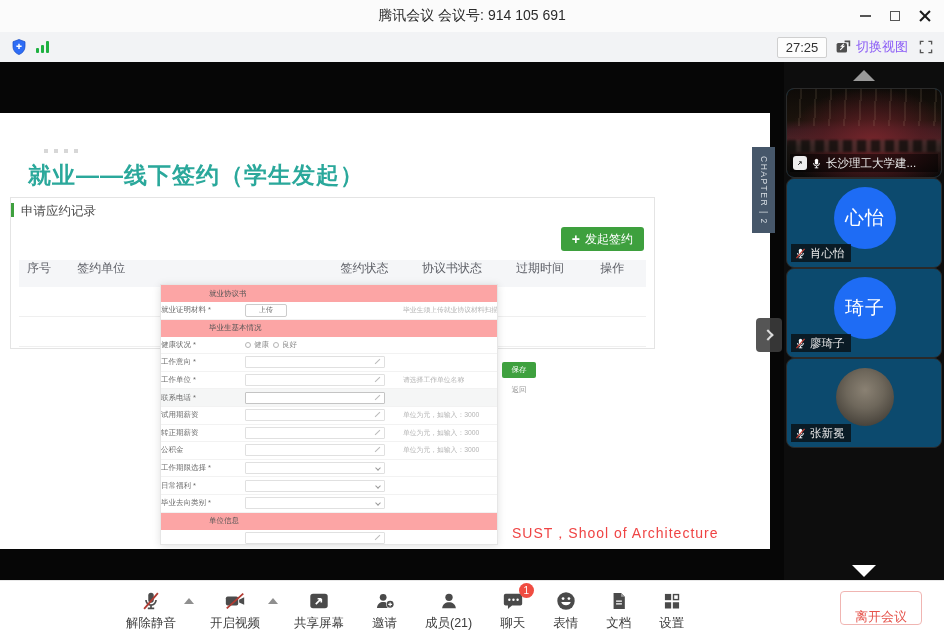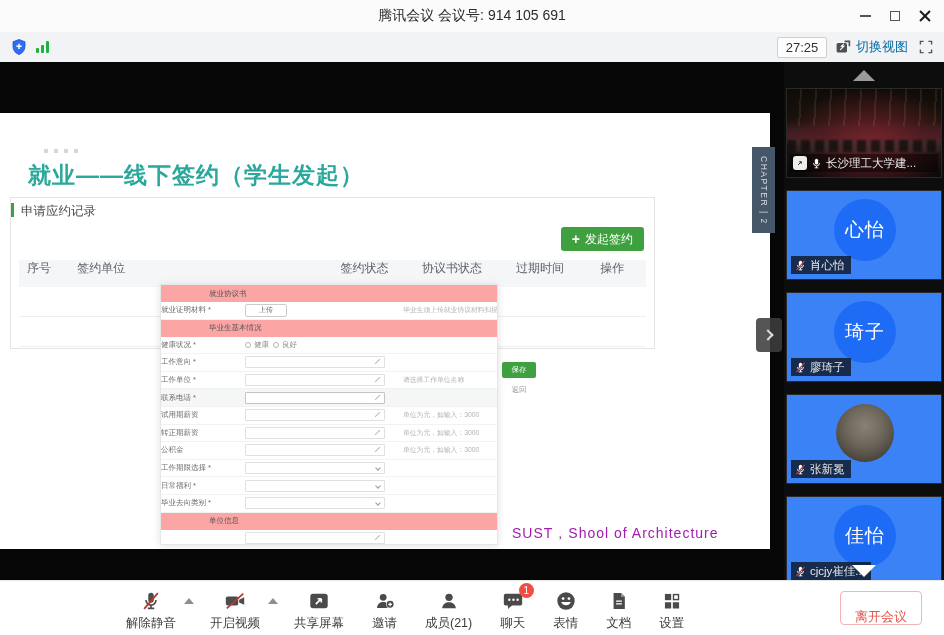--- a/index.html
+++ b/index.html
@@ -19,21 +19,21 @@
   .ico-close{position:relative;width:12px;height:12px;}
   .ico-close:before,.ico-close:after{content:"";position:absolute;left:-1px;top:5px;width:14px;height:2px;background:#1a1a1a;}
   .ico-close:before{transform:rotate(45deg);} .ico-close:after{transform:rotate(-45deg);}
   
   .topbar{position:absolute;top:32px;left:0;right:0;height:30px;background:#f2f3f5;display:flex;align-items:center;padding:0 10px;gap:0;}
   .topbar svg{display:block;}
   .sig-bars{display:flex;align-items:flex-end;gap:2px;height:12px;margin-left:8px;}
   .sig-bars i{display:block;width:3px;background:#1fb141;border-radius:1px;}
   .topbar-spacer{flex:1;}
   .timer-box{border:1px solid #cfcfcf;background:#fdfdfd;border-radius:2px;height:21px;min-width:50px;display:flex;align-items:center;justify-content:center;font-size:13px;color:#333;padding:0 6px;}
-  .switchview{display:flex;align-items:center;gap:5px;font-size:13px;color:#0369a1;cursor:pointer;margin-left:8px;}
+  .switchview{display:flex;align-items:center;gap:5px;font-size:13px;color:#8b5cf6;cursor:pointer;margin-left:8px;}
   .fullscreen-btn{margin-left:10px;cursor:pointer;display:flex;}
   
   .main{position:absolute;top:62px;left:0;width:784px;height:518px;background:#060606;}
   .slide{position:absolute;top:51px;left:0;width:770px;height:436px;background:#fff;overflow:hidden;}
   .slide-dots{position:absolute;left:44px;top:36px;display:flex;gap:6px;}
   .slide-dots i{width:4px;height:4px;background:#d7d7d7;display:block;}
   .slide-title{position:absolute;left:28px;top:47px;font-size:23px;font-weight:bold;color:var(--teal,#2aa89b);letter-spacing:1px;}
   .record-panel{position:absolute;left:10px;top:84px;width:645px;height:152px;border:1px solid #e4e4e4;background:#fff;}
   .green-bar{position:absolute;left:0;top:5px;width:3px;height:14px;background:var(--green,#3ea03e);}
   .panel-title{position:absolute;left:10px;top:5px;font-size:12.5px;color:#4a4a4a;}
@@ -53,29 +53,29 @@
   .input-box{position:relative;width:140px;height:12px;border:1px solid #e0e0e0;background:#fff;border-radius:1px;}
   .shaded .input-box{border-color:#c4c4c4;}
   .pencil{position:absolute;right:3px;top:4px;width:7px;height:0;border-top:1px solid #bbb;transform:rotate(-45deg);}
   .chev{position:absolute;right:4px;top:3px;width:4px;height:4px;border-right:1px solid #999;border-bottom:1px solid #999;transform:rotate(45deg);}
   .upload-btn{width:42px;height:13px;border:1px solid #ccc;background:#fff;border-radius:2px;font-size:7px;color:#666;display:flex;align-items:center;justify-content:center;cursor:pointer;}
   .radio{display:flex;align-items:center;gap:3px;color:#8a8a8a;}
   .radio i{width:6px;height:6px;border:1px solid #b5b5b5;border-radius:50%;display:block;background:#fff;}
   .form-side{position:absolute;left:502px;top:249px;display:flex;flex-direction:column;align-items:center;gap:7px;}
   .save-btn{width:34px;height:16px;background:var(--green,#3ea03e);color:#fff;border:none;border-radius:2px;font-size:7.5px;cursor:pointer;filter:blur(.3px);}
   .back-link{font-size:7.5px;color:#9a9a9a;cursor:pointer;filter:blur(.3px);}
-  .slide-footer{position:absolute;left:512px;top:412px;font-size:14px;color:#a21caf;letter-spacing:1px;white-space:nowrap;}
+  .slide-footer{position:absolute;left:512px;top:412px;font-size:14px;color:#ef4444;letter-spacing:1px;white-space:nowrap;}
   .chapter-tab{position:absolute;left:752px;top:85px;width:23px;height:86px;background:#46576a;color:#d6dce2;display:flex;align-items:center;justify-content:center;writing-mode:vertical-rl;font-size:8.5px;letter-spacing:1.5px;}
   .next-btn{position:absolute;left:756px;top:256px;width:26px;height:34px;background:rgba(62,62,62,.88);border:none;border-radius:4px;color:#e0e0e0;cursor:pointer;display:flex;align-items:center;justify-content:center;padding:0;}
   .next-btn .nchev{width:8px;height:8px;border-right:2px solid #dcdcdc;border-bottom:2px solid #dcdcdc;transform:rotate(-45deg);margin-left:-3px;}
   
   .sidebar{position:absolute;top:62px;left:784px;width:160px;height:518px;background:#0d0d0d;overflow:hidden;}
   .scroll-up{position:absolute;top:8px;left:50%;transform:translateX(-50%);width:0;height:0;border-left:11px solid transparent;border-right:11px solid transparent;border-bottom:11px solid #9a9a9a;cursor:pointer;}
   .tiles{position:absolute;top:26px;left:2px;width:156px;}
-  .tile{position:relative;width:156px;height:90px;margin-bottom:12px;background:#3b82f6;border:1px solid #2a2a2a;border-radius:0;overflow:hidden;cursor:pointer;}
+  .tile{position:relative;width:156px;height:90px;background:#0c4a6e;border:1px solid #2a2a2a;border-radius:8px;overflow:hidden;cursor:pointer;}
   .video-scene{position:absolute;inset:0;background:
     radial-gradient(ellipse at 55% 60%, rgba(122,38,44,.9), rgba(90,28,34,.55) 42%, rgba(0,0,0,0) 72%),
     linear-gradient(180deg,#0e0b08 0%,#1b130c 36%,#3a1b1f 46%,#4a2125 58%,#17130f 66%,#0a0908 100%);}
   .video-scene:before{content:"";position:absolute;left:0;right:0;top:0;height:42%;
     background:repeating-linear-gradient(93deg, rgba(0,0,0,0) 0 13px, rgba(214,186,148,.10) 13px 15px);}
   .video-scene:after{content:"";position:absolute;left:0;right:0;top:58%;height:14%;
     background:repeating-linear-gradient(90deg, rgba(20,18,16,.85) 0 9px, rgba(60,55,50,.5) 9px 14px);filter:blur(1px);}
   .avatar-circle{position:absolute;left:47px;top:8px;width:62px;height:62px;border-radius:50%;background:var(--blue,#1e6cf5);display:flex;align-items:center;justify-content:center;color:#fff;font-size:19px;letter-spacing:1px;}
   .photo-circle{position:absolute;left:49px;top:9px;width:58px;height:58px;border-radius:50%;
     background:radial-gradient(circle at 50% 38%,#8a8173 0%,#6e675b 40%,#4b463e 75%,#3a362f 100%);filter:blur(.6px);}
@@ -360,34 +360,20 @@
               <svg width="13" height="13" viewBox="0 0 24 24">
                 <path d="M12 3a3 3 0 0 1 3 3v5a3 3 0 0 1-6 0V6a3 3 0 0 1 3-3z" fill="#fff"></path>
                 <path d="M6.5 11a5.5 5.5 0 0 0 11 0" stroke="#fff" stroke-width="1.7" fill="none"></path>
                 <path d="M12 16.8V20M8.7 20h6.6" stroke="#fff" stroke-width="1.7"></path>
                 <path d="M4.5 20.5 19.5 3.5" stroke="#c44136" stroke-width="2.4"></path>
               </svg>
             </span>
             <span>张新冕</span>
           </div>
         </div>
-        <div class="tile">
-          <div class="avatar-circle">佳怡</div>
-          <div class="tile-label">
-            <span style="display: flex;">
-              <svg width="13" height="13" viewBox="0 0 24 24">
-                <path d="M12 3a3 3 0 0 1 3 3v5a3 3 0 0 1-6 0V6a3 3 0 0 1 3-3z" fill="#fff"></path>
-                <path d="M6.5 11a5.5 5.5 0 0 0 11 0" stroke="#fff" stroke-width="1.7" fill="none"></path>
-                <path d="M12 16.8V20M8.7 20h6.6" stroke="#fff" stroke-width="1.7"></path>
-                <path d="M4.5 20.5 19.5 3.5" stroke="#c44136" stroke-width="2.4"></path>
-              </svg>
-            </span>
-            <span>cjcjy崔佳...</span>
-          </div>
-        </div>
       </div>
     <div class="scroll-down"></div>
   </div>
 
   <div class="bottombar">
     <div class="tb-items" id="toolbar-items">
         <div class="tb-item">
           <div class="tb-icon">
             <svg width="22" height="22" viewBox="0 0 24 24">
               <path d="M12 3a3 3 0 0 1 3 3v5a3 3 0 0 1-6 0V6a3 3 0 0 1 3-3z" fill="#4c4c4c"></path>

